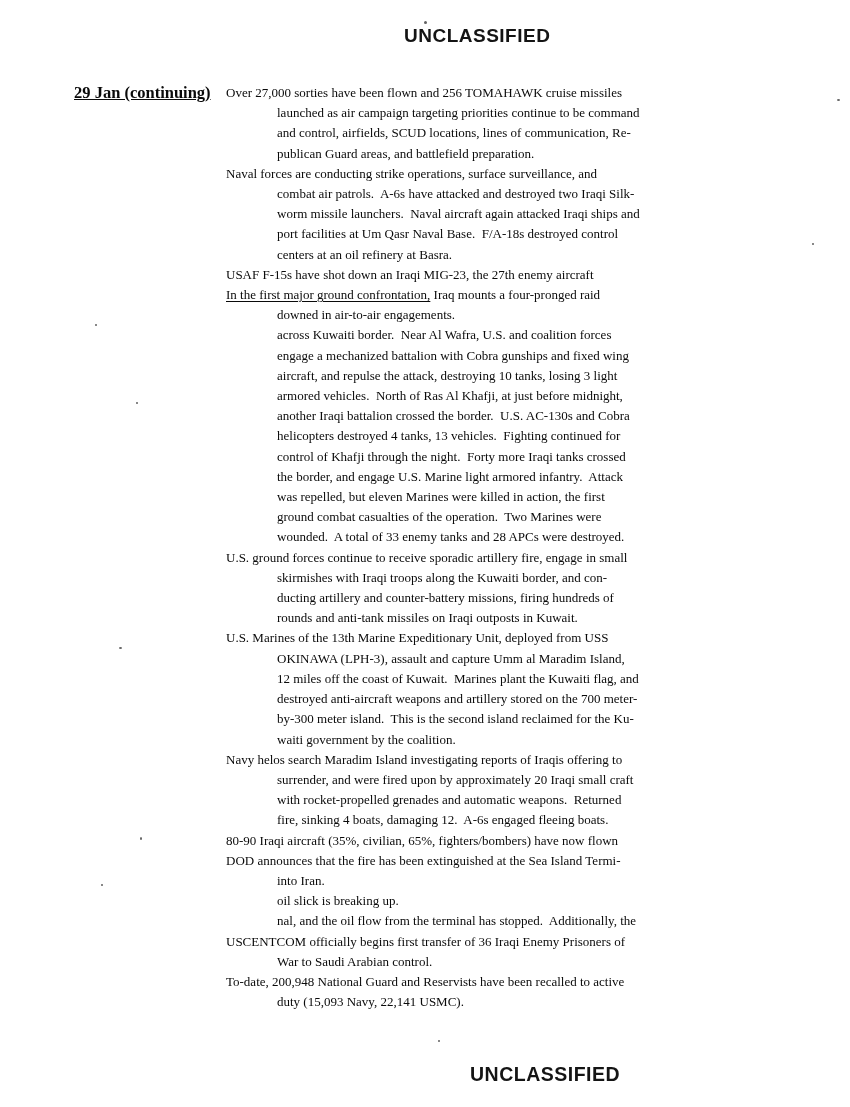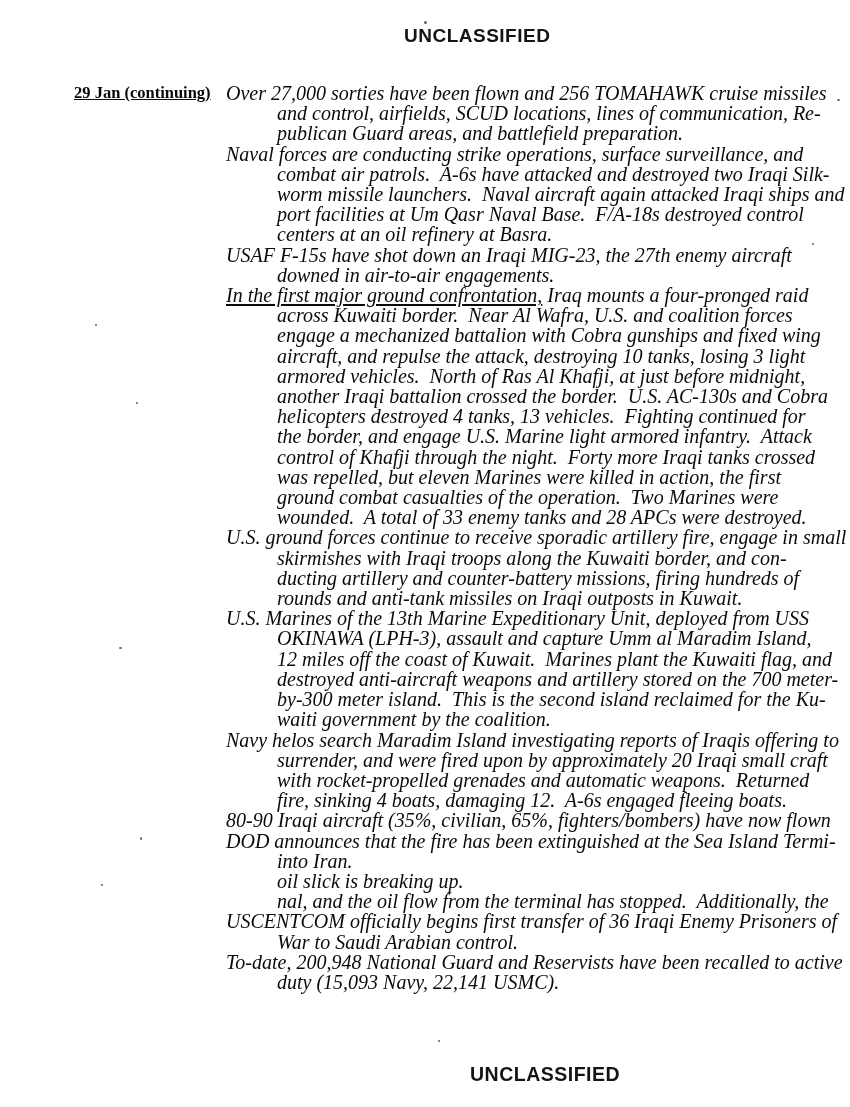--- a/index.html
+++ b/index.html
@@ -42,23 +42,22 @@
     font-size: 16.5px;
     font-weight: 700;
     white-space: pre;
     text-decoration: underline;
   }
   .entries {
     position: absolute;
     left: 226px;
     top: 83px;
     width: 590px;
-    font-size: 20px;
+    font-size: 13px;
     line-height: 20.2px;
-    font-style: italic;
   }
   .doc-line {
     white-space: pre;
     font-weight: 500;
   }
   .doc-line.cont {
     padding-left: 51px;
   }
   .underlined {
     text-decoration: underline;
@@ -75,38 +74,39 @@
 <body>
 
 <div class="page">
 
   <div class="classification top">UNCLASSIFIED</div>
 
   <div class="margin-label">29 Jan (continuing)</div>
 
   <div class="entries">
       <div class="doc-line first">Over 27,000 sorties have been flown and 256 TOMAHAWK cruise missiles</div>
+      <div class="doc-line cont">launched as air campaign targeting priorities continue to be command</div>
       <div class="doc-line cont">and control, airfields, SCUD locations, lines of communication, Re-</div>
       <div class="doc-line cont">publican Guard areas, and battlefield preparation.</div>
       <div class="doc-line first">Naval forces are conducting strike operations, surface surveillance, and</div>
       <div class="doc-line cont">combat air patrols.  A-6s have attacked and destroyed two Iraqi Silk-</div>
       <div class="doc-line cont">worm missile launchers.  Naval aircraft again attacked Iraqi ships and</div>
       <div class="doc-line cont">port facilities at Um Qasr Naval Base.  F/A-18s destroyed control</div>
       <div class="doc-line cont">centers at an oil refinery at Basra.</div>
       <div class="doc-line first">USAF F-15s have shot down an Iraqi MIG-23, the 27th enemy aircraft</div>
+      <div class="doc-line first"><span class="underlined">In the first major ground confrontation,</span> Iraq mounts a four-pronged raid</div>
       <div class="doc-line cont">downed in air-to-air engagements.</div>
-      <div class="doc-line first"><span class="underlined">In the first major ground confrontation,</span> Iraq mounts a four-pronged raid</div>
       <div class="doc-line cont">across Kuwaiti border.  Near Al Wafra, U.S. and coalition forces</div>
       <div class="doc-line cont">engage a mechanized battalion with Cobra gunships and fixed wing</div>
       <div class="doc-line cont">aircraft, and repulse the attack, destroying 10 tanks, losing 3 light</div>
       <div class="doc-line cont">armored vehicles.  North of Ras Al Khafji, at just before midnight,</div>
       <div class="doc-line cont">another Iraqi battalion crossed the border.  U.S. AC-130s and Cobra</div>
       <div class="doc-line cont">helicopters destroyed 4 tanks, 13 vehicles.  Fighting continued for</div>
+      <div class="doc-line cont">control of Khafji through the night.  Forty more Iraqi tanks crossed</div>
       <div class="doc-line cont">the border, and engage U.S. Marine light armored infantry.  Attack</div>
-      <div class="doc-line cont">control of Khafji through the night.  Forty more Iraqi tanks crossed</div>
       <div class="doc-line cont">was repelled, but eleven Marines were killed in action, the first</div>
       <div class="doc-line cont">ground combat casualties of the operation.  Two Marines were</div>
       <div class="doc-line cont">wounded.  A total of 33 enemy tanks and 28 APCs were destroyed.</div>
       <div class="doc-line first">U.S. ground forces continue to receive sporadic artillery fire, engage in small</div>
       <div class="doc-line cont">skirmishes with Iraqi troops along the Kuwaiti border, and con-</div>
       <div class="doc-line cont">ducting artillery and counter-battery missions, firing hundreds of</div>
       <div class="doc-line cont">rounds and anti-tank missiles on Iraqi outposts in Kuwait.</div>
       <div class="doc-line first">U.S. Marines of the 13th Marine Expeditionary Unit, deployed from USS</div>
       <div class="doc-line cont">OKINAWA (LPH-3), assault and capture Umm al Maradim Island,</div>
       <div class="doc-line cont">12 miles off the coast of Kuwait.  Marines plant the Kuwaiti flag, and</div>

